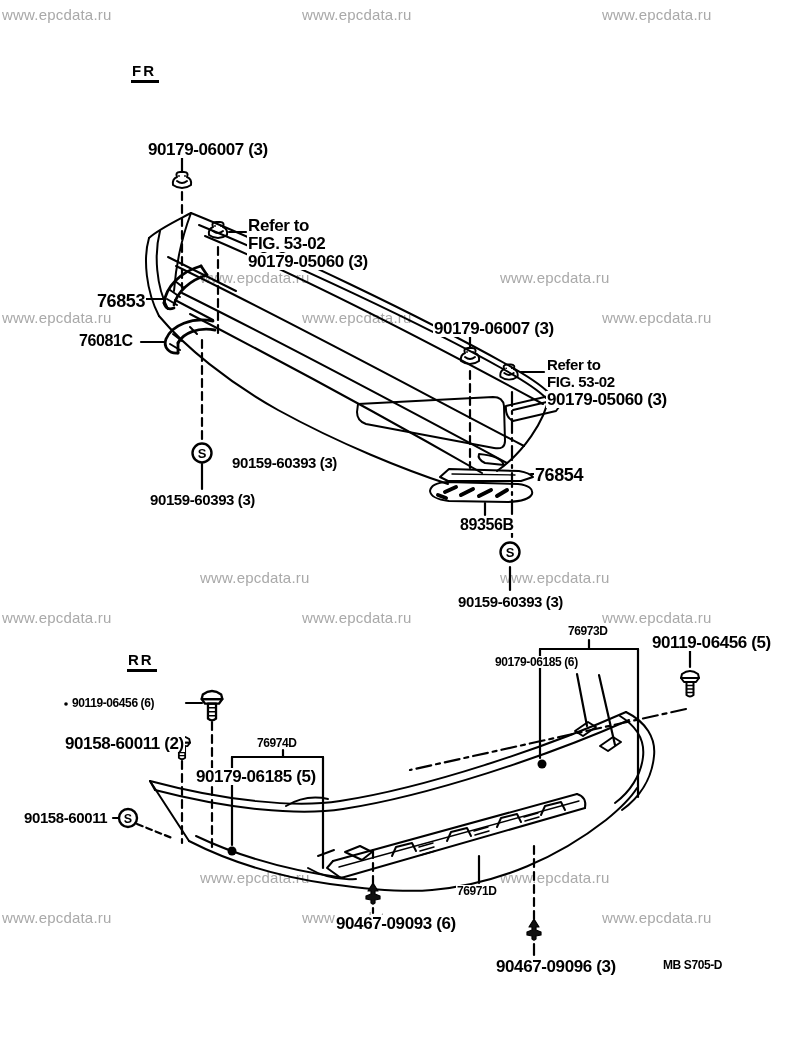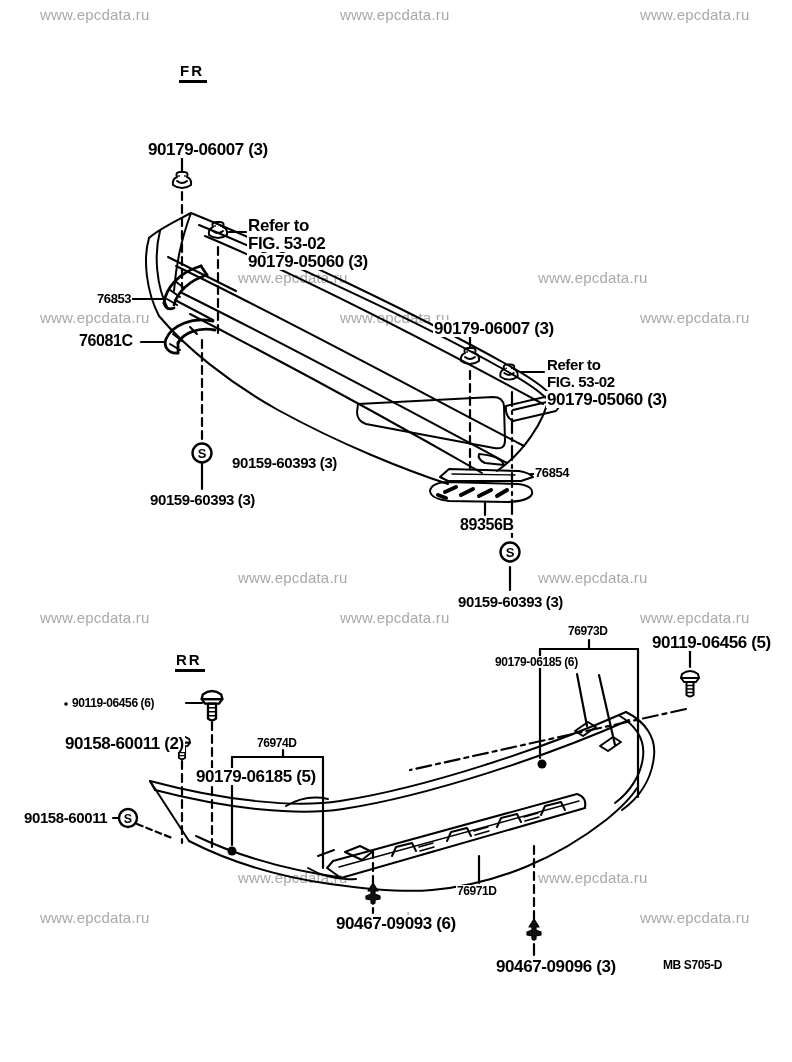--- a/index.html
+++ b/index.html
@@ -4,36 +4,35 @@
 <style>
   html,body { margin:0; padding:0; background:#ffffff; }
   .stage {
     position:relative; width:792px; height:1062px; background:#fff;
     font-family:"Liberation Sans", sans-serif; overflow:hidden;
   }
   .wm {
     position:absolute; z-index:1; color:#a9a9a9; font-size:15px;
     white-space:nowrap; letter-spacing:0.2px; font-weight:400;
     font-family:"Liberation Sans", sans-serif;
-    margin-left:38px;
   }
   svg.art { position:absolute; left:0; top:0; z-index:2; }
   .lbl {
     position:absolute; z-index:3; color:#000; font-weight:bold;
     white-space:nowrap; background:#fff; line-height:1.0;
     letter-spacing:-0.4px; padding:0 1px;
     font-family:"Liberation Sans", sans-serif;
   }
   .fs12 { font-size:17px; }
-  .fs13 { font-size:13px; }
+  .fs13 { font-size:18px; }
   .fs14 { font-size:12px; }
   .fs15 { font-size:15px; }
   .fs16 { font-size:16px; }
   .fs17 { font-size:17px; }
-  .sec  { font-size:15px; letter-spacing:2px; border-bottom:3px solid #000; padding:0 3px 2px 1px;margin-left:48px; }
+  .sec  { font-size:15px; letter-spacing:2px; border-bottom:3px solid #000; padding:0 3px 2px 1px; }
 </style>
 </head>
 <body>
 
 <div class="stage">
 
   <div class="wm" style="left:2px;top:6px">www.epcdata.ru</div>
   <div class="wm" style="left:302px;top:6px">www.epcdata.ru</div>
   <div class="wm" style="left:602px;top:6px">www.epcdata.ru</div>
   <div class="wm" style="left:200px;top:269px">www.epcdata.ru</div>

